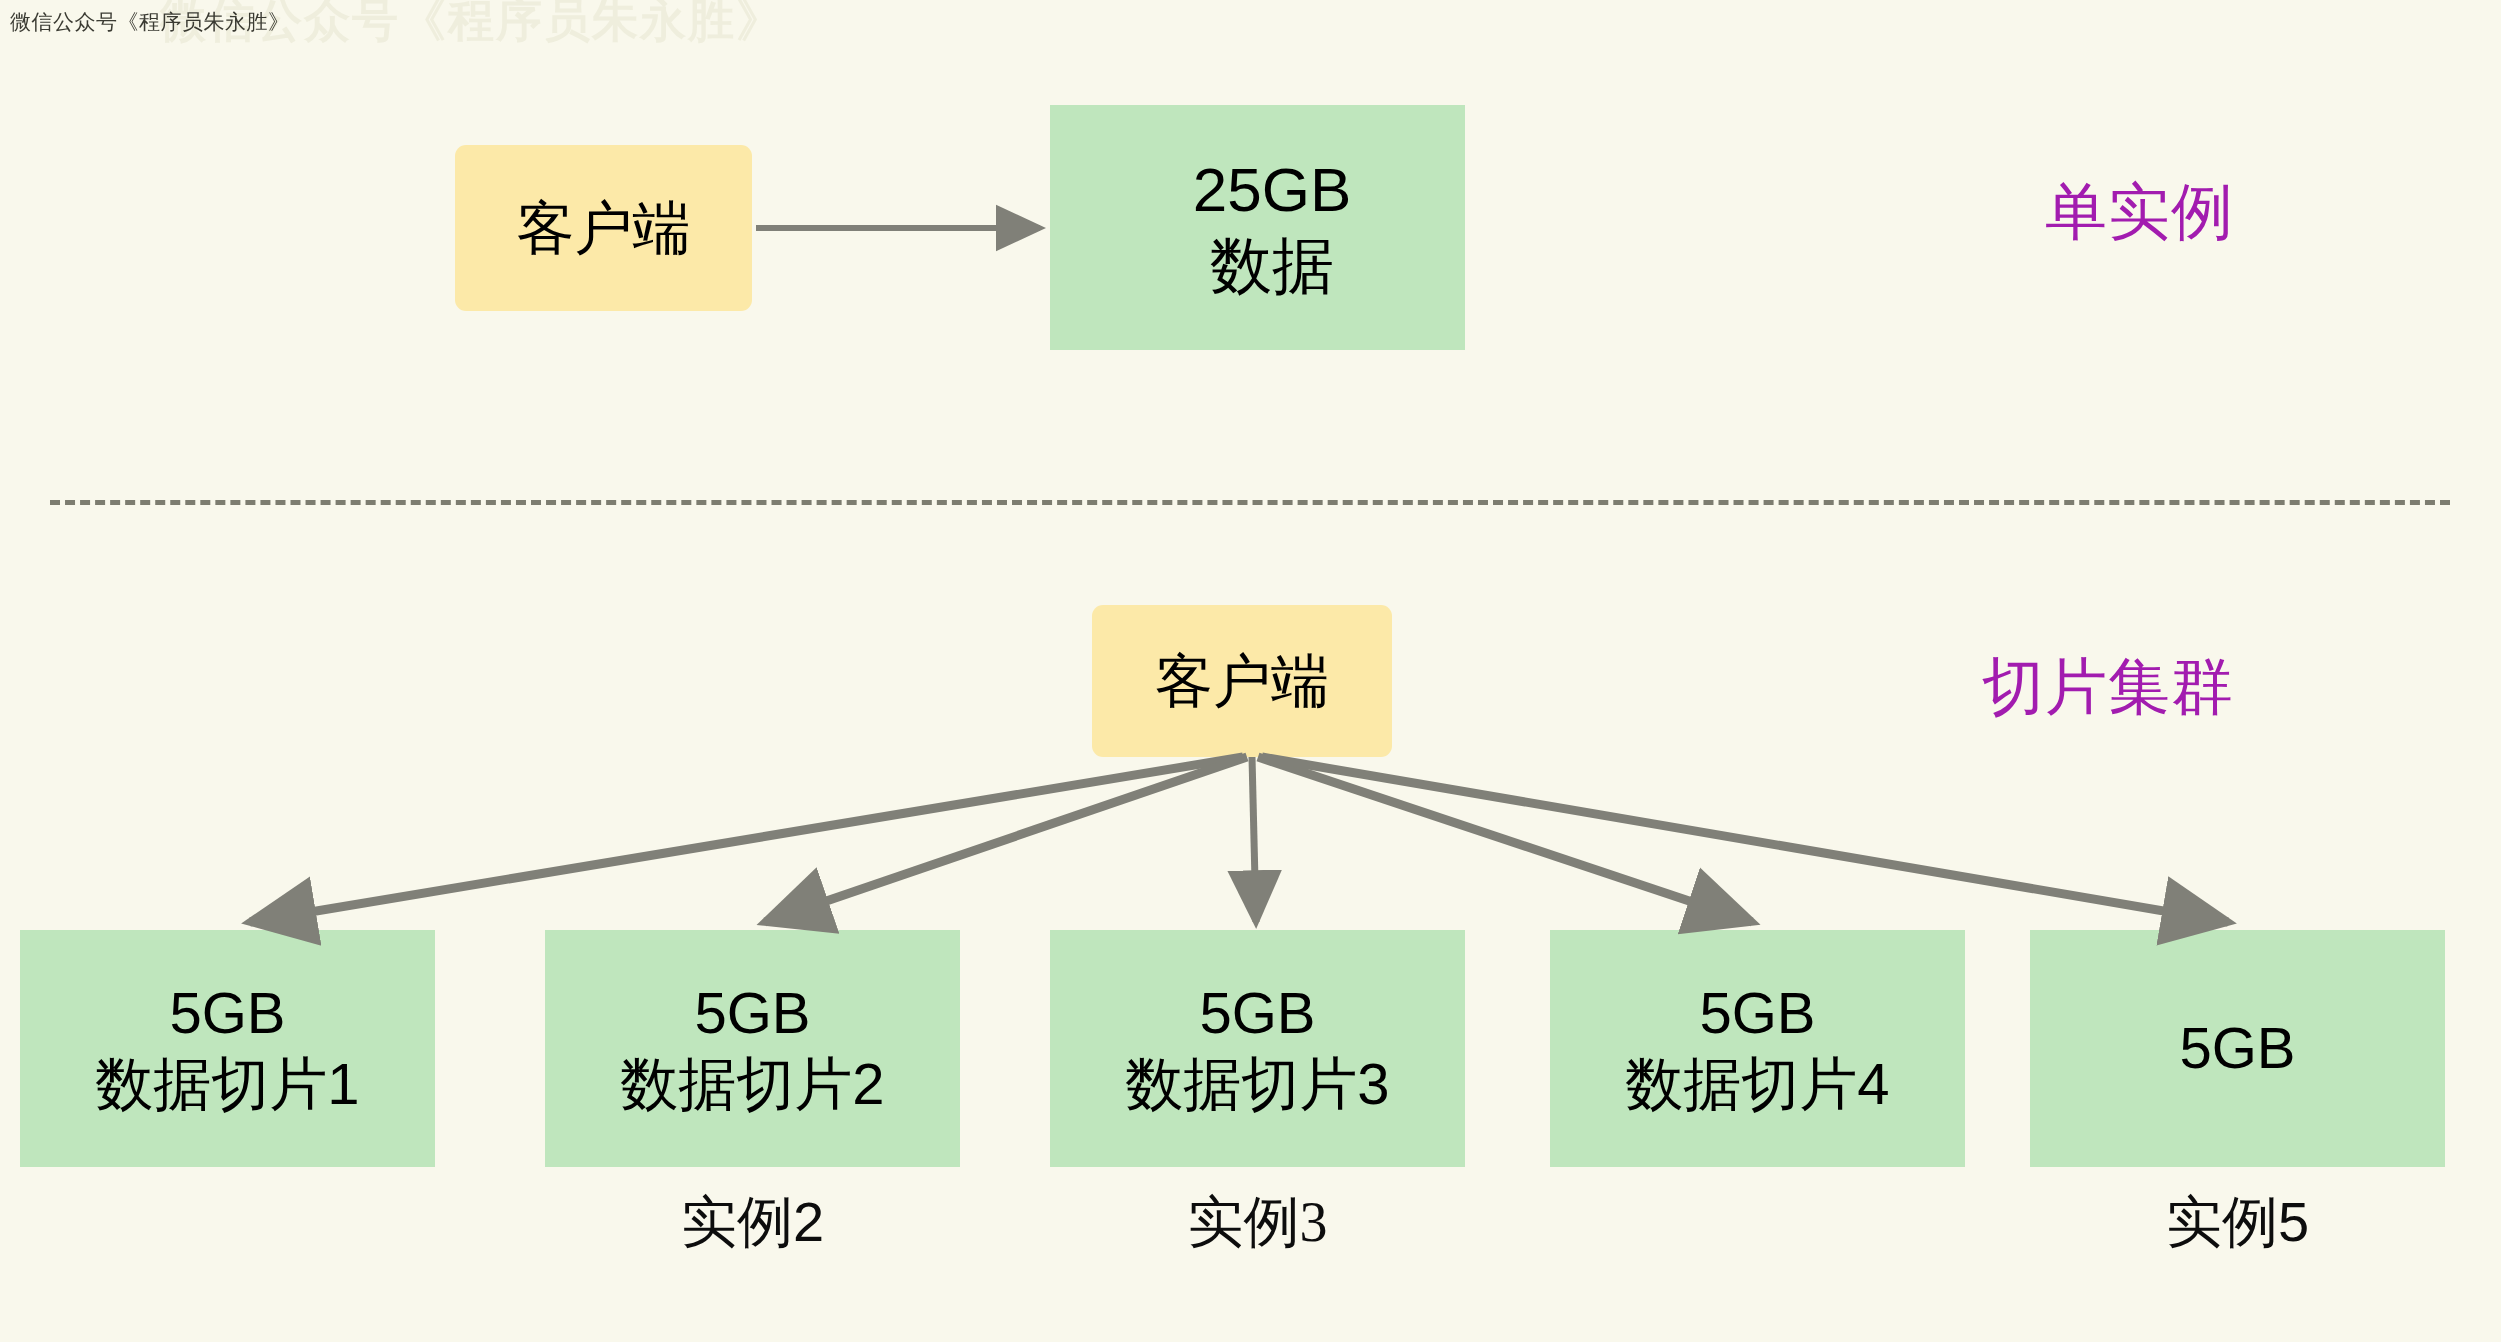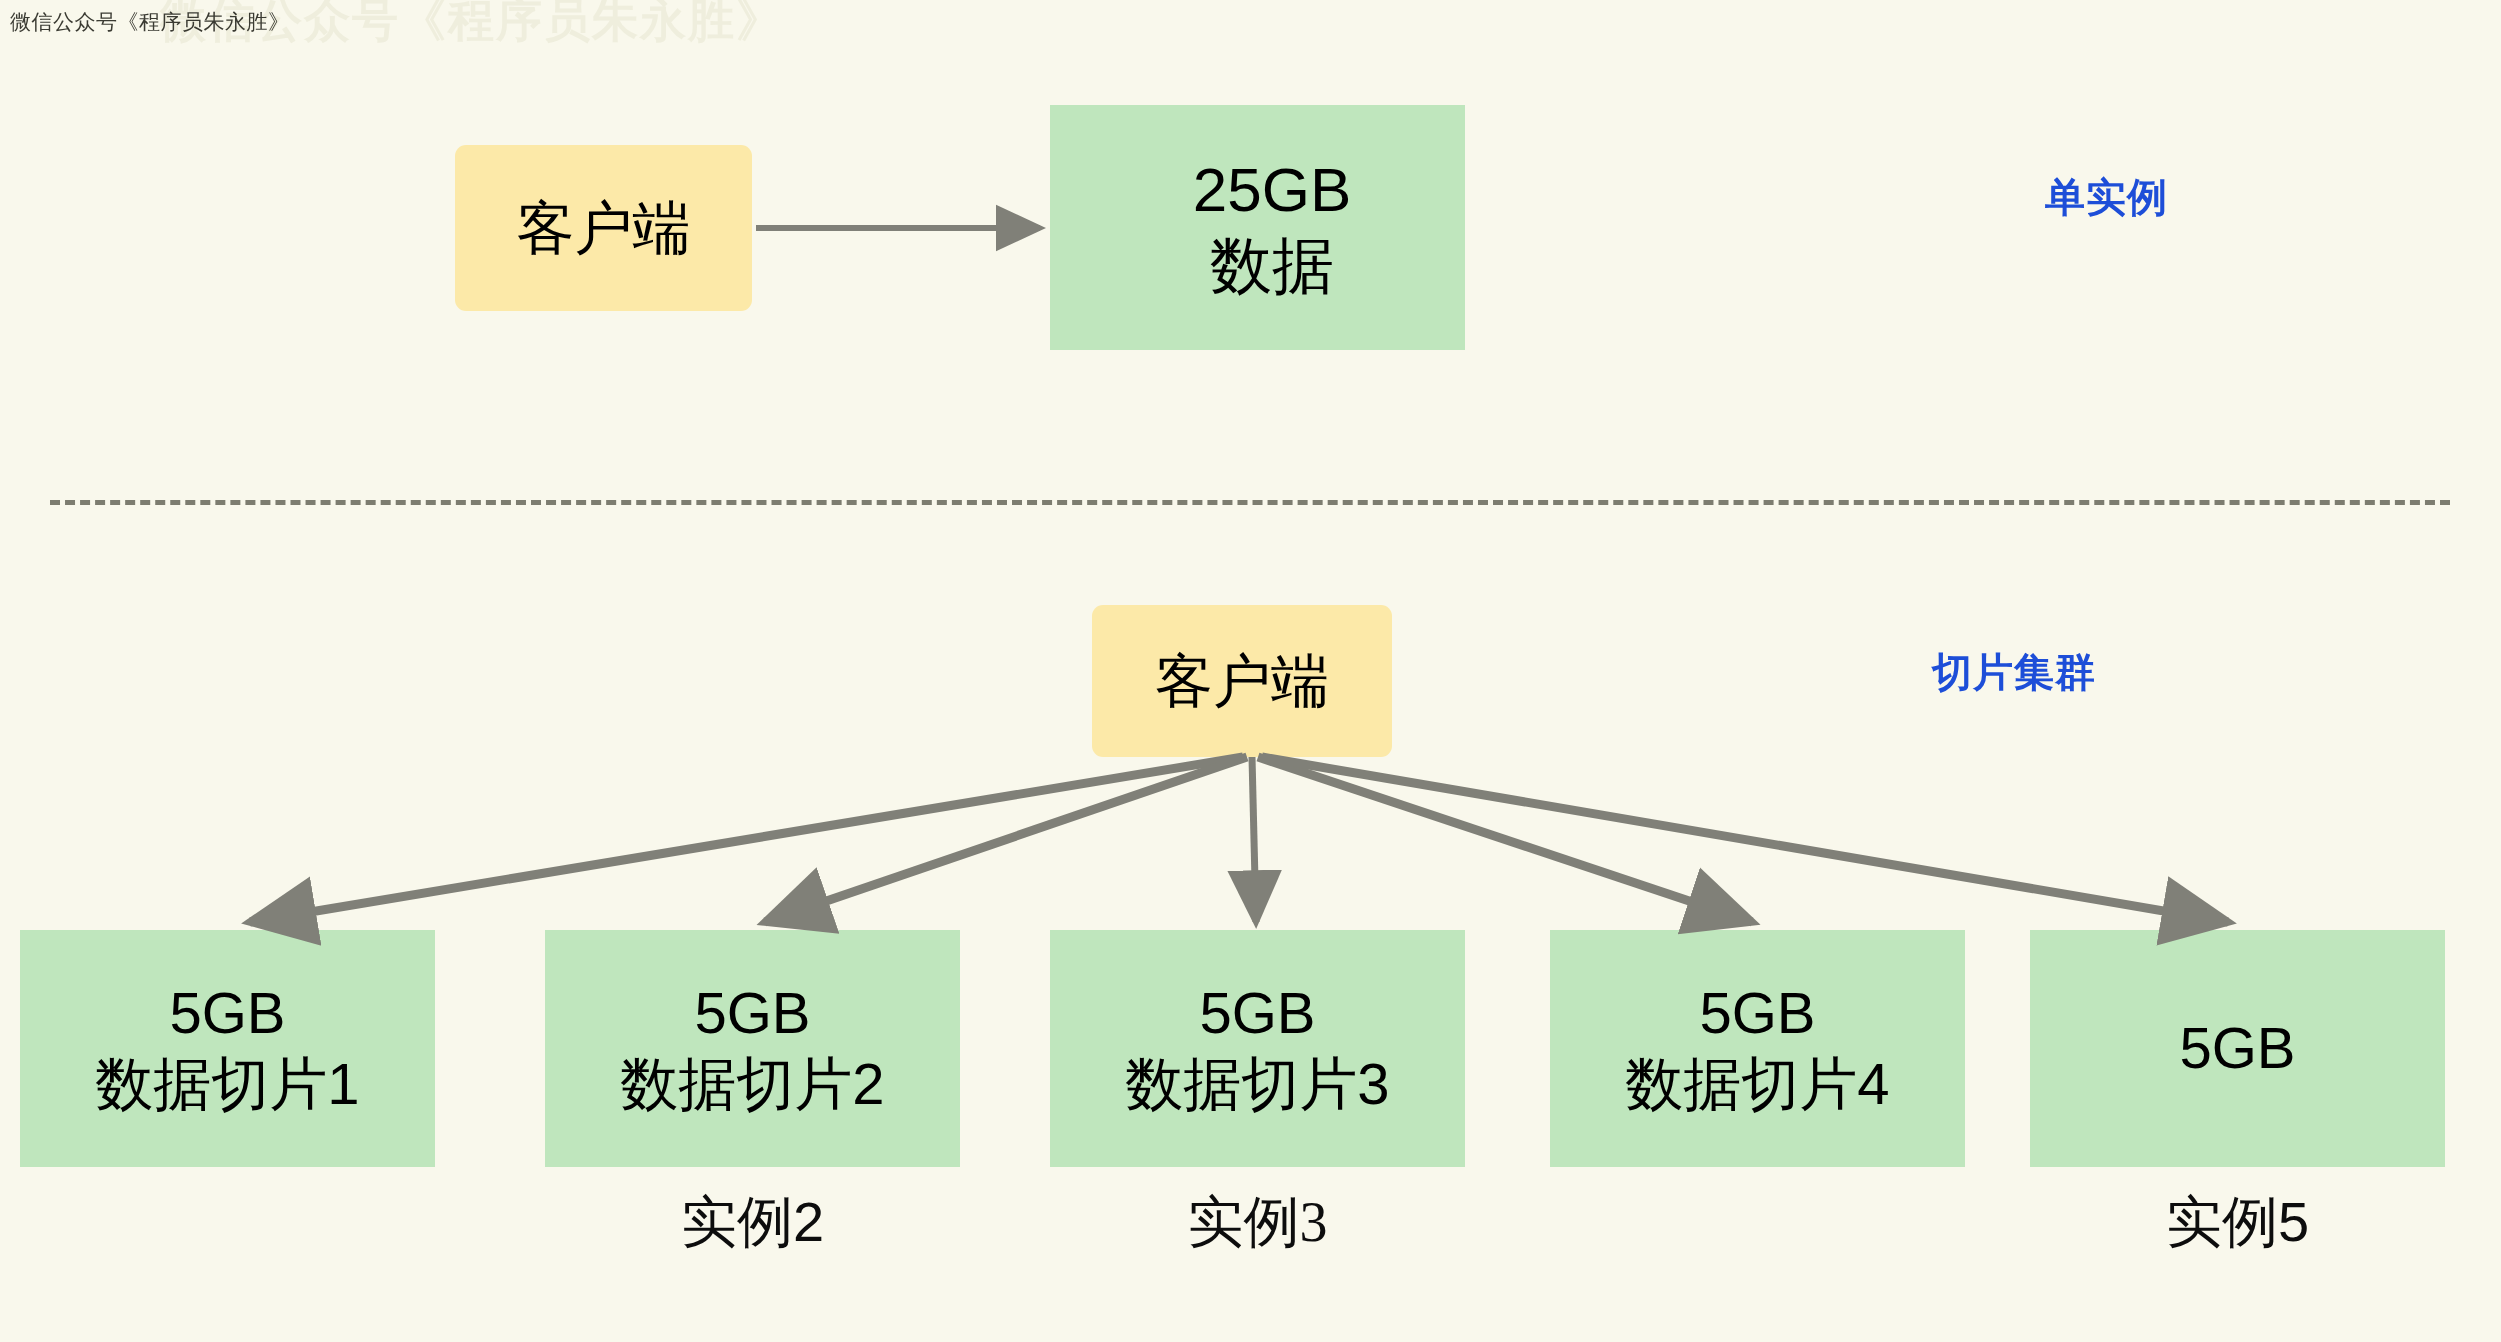--- a/index.html
+++ b/index.html
@@ -60,25 +60,24 @@
   .box.data {
     background: #bfe6bd;
   }
   .box .ln {
     display: block;
   }
 
   
   .caption {
     position: absolute;
-    font-size: 40px;
-    color: #1d4ed8;
+    font-size: 62px;
+    color: #a21caf;
     white-space: nowrap;
     letter-spacing: 1px;
-    font-weight: bold;
   }
 
   
   .inst-label {
     position: absolute;
     font-size: 56px;
     color: #0d0d0d;
     text-align: center;
     white-space: nowrap;
   }
@@ -121,21 +120,21 @@
   </div>
 
   <div class="caption" style="left:2045px; top:170px;">单实例</div>
 
   <div class="divider"></div>
 
   <div class="box client" style="left:1092px; top:605px; width:300px; height:152px; font-size:58px;">
     <span class="ln">客户端</span>
   </div>
 
-  <div class="caption" style="left:1932px; top:645px;">切片集群</div>
+  <div class="caption" style="left:1982px; top:645px;">切片集群</div>
 
   <div class="box data" style="left:20px; top:930px; width:415px; height:237px; font-size:58px;">
     <span class="ln">5GB</span>
     <span class="ln">数据切片1</span>
   </div>
 
   <div class="box data" style="left:545px; top:930px; width:415px; height:237px; font-size:58px;">
     <span class="ln">5GB</span>
     <span class="ln">数据切片2</span>
   </div>

